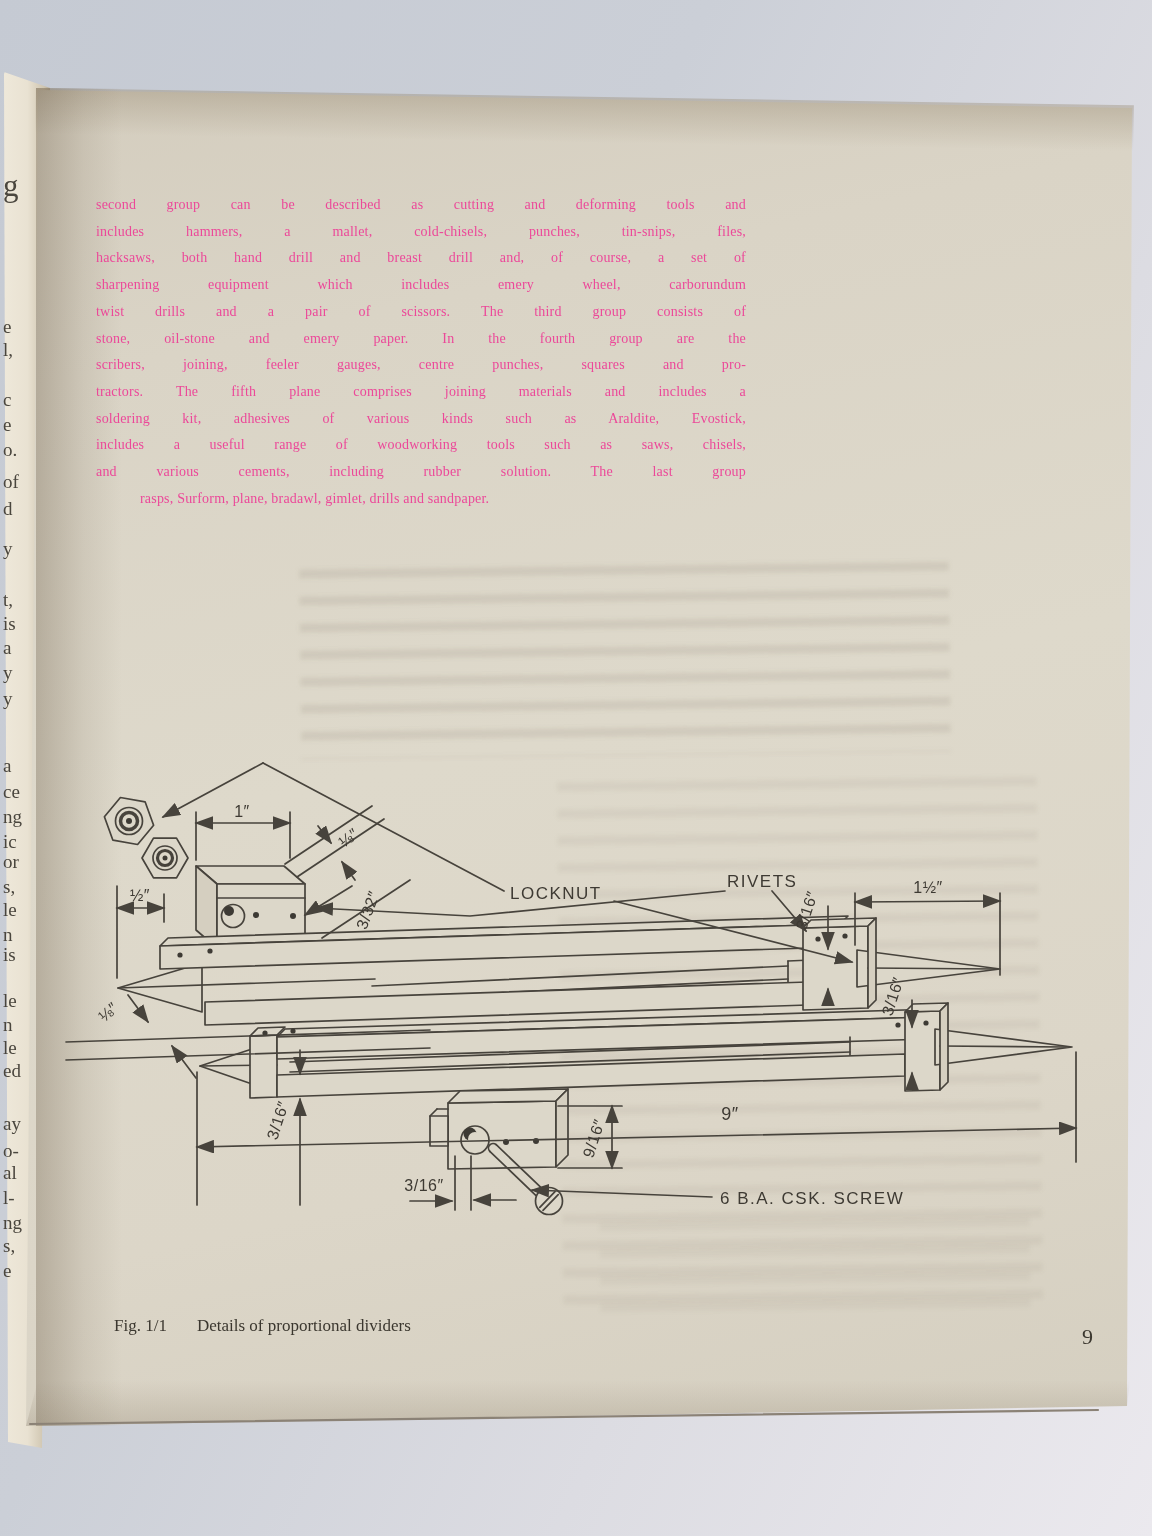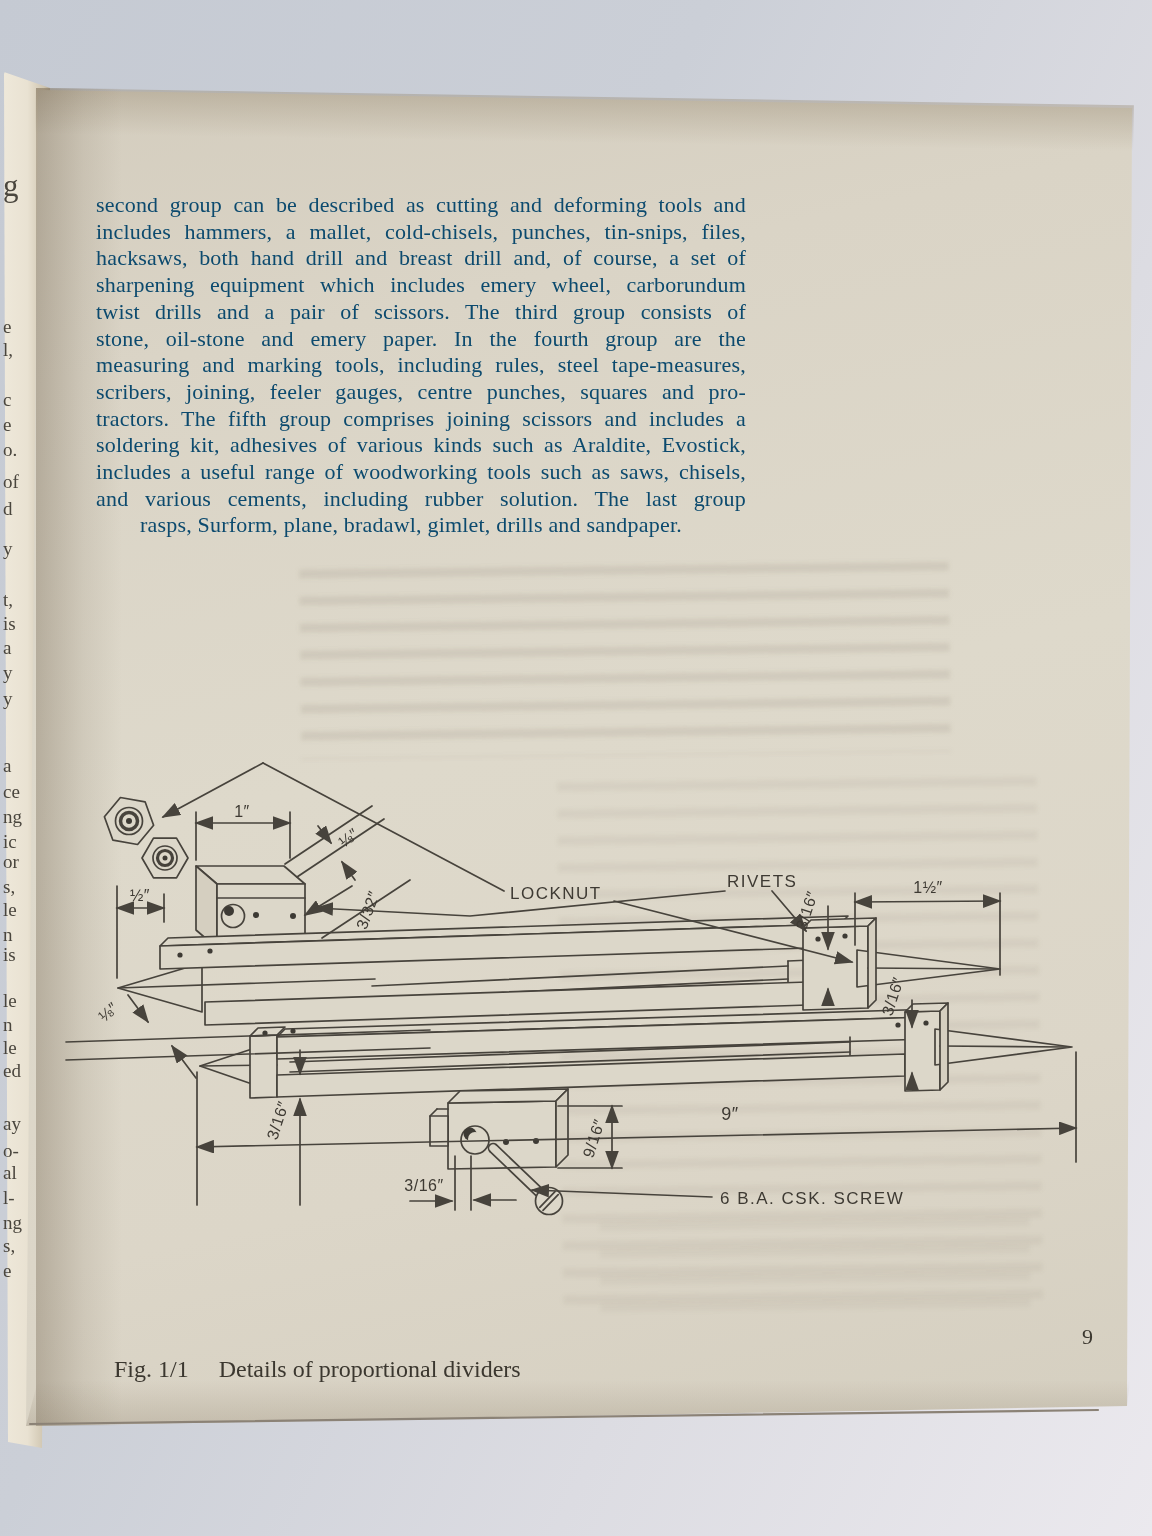--- a/index.html
+++ b/index.html
@@ -38,26 +38,26 @@
   
   .ghost{
     background:repeating-linear-gradient(180deg,
       rgba(122,111,94,0) 0px, rgba(122,111,94,0) 9px,
       rgba(122,111,94,.13) 10px, rgba(122,111,94,.13) 18px,
       rgba(122,111,94,0) 19px, rgba(122,111,94,0) 27px);
     filter:blur(2px);transform:rotate(-0.7deg);
   }
   
   .body-text{
-    left:96px;top:192px;width:650px;color:#0c4a6e;
-    font-size:22px;line-height:26.7px;letter-spacing:.2px;
+    left:96px;top:192px;width:650px;color:#ec4899;
+    font-size:14px;line-height:26.7px;letter-spacing:.2px;
   }
   .body-text .pline{text-align:justify;text-align-last:justify;white-space:nowrap;}
   .body-text .pline.last{text-align-last:left;margin-left:44px;}
-  .caption{left:114px;top:1356px;color:#3b372f;font-size:24px;}
+  .caption{left:114px;top:1316px;color:#3b372f;font-size:17px;}
   .caption .cap-gap{display:inline-block;width:30px;}
   .page-number{left:1082px;top:1324px;color:#3b372f;font-size:22px;}
   .edge-strip{left:0;top:0;width:30px;height:1536px;color:#4a463e;}
   .edge-strip span{position:absolute;left:3px;font-size:19px;white-space:nowrap;}
   .edge-strip .big{font-size:31px;}
   svg{position:absolute;left:0;top:0;pointer-events:none;}
   svg text{font-family:"Liberation Sans","DejaVu Sans",sans-serif;fill:#3e3a33;}
   .lbl{font-size:17px;letter-spacing:1.5px;}
   .dim{font-size:16px;letter-spacing:.5px;}
 </style>
@@ -111,23 +111,22 @@
   <span style="top:1260px">e</span>
 </div>
 
 <div class="abs body-text">
   <div class="pline">second group can be described as cutting and deforming tools and</div>
   <div class="pline">includes hammers, a mallet, cold-chisels, punches, tin-snips, files,</div>
   <div class="pline">hacksaws, both hand drill and breast drill and, of course, a set of</div>
   <div class="pline">sharpening equipment which includes emery wheel, carborundum</div>
   <div class="pline">twist drills and a pair of scissors. The third group consists of</div>
   <div class="pline">stone, oil-stone and emery paper. In the fourth group are the</div>
-  <div class="pline">measuring and marking tools, including rules, steel tape-measures,</div>
   <div class="pline">scribers, joining, feeler gauges, centre punches, squares and pro-</div>
-  <div class="pline">tractors. The fifth group comprises joining scissors and includes a</div>
+  <div class="pline">tractors. The fifth plane comprises joining materials and includes a</div>
   <div class="pline">soldering kit, adhesives of various kinds such as Araldite, Evostick,</div>
   <div class="pline">includes a useful range of woodworking tools such as saws, chisels,</div>
   <div class="pline">and various cements, including rubber solution. The last group</div>
   <div class="pline last">rasps, Surform, plane, bradawl, gimlet, drills and sandpaper.</div>
 </div>
 
 <svg width="1152" height="1536" viewBox="0 0 1152 1536">
   <defs>
     <marker id="arr" markerWidth="11" markerHeight="8" refX="10" refY="4" orient="auto-start-reverse">
       <path d="M0,0 L11,4 L0,8 Z" fill="#47433c"></path>

